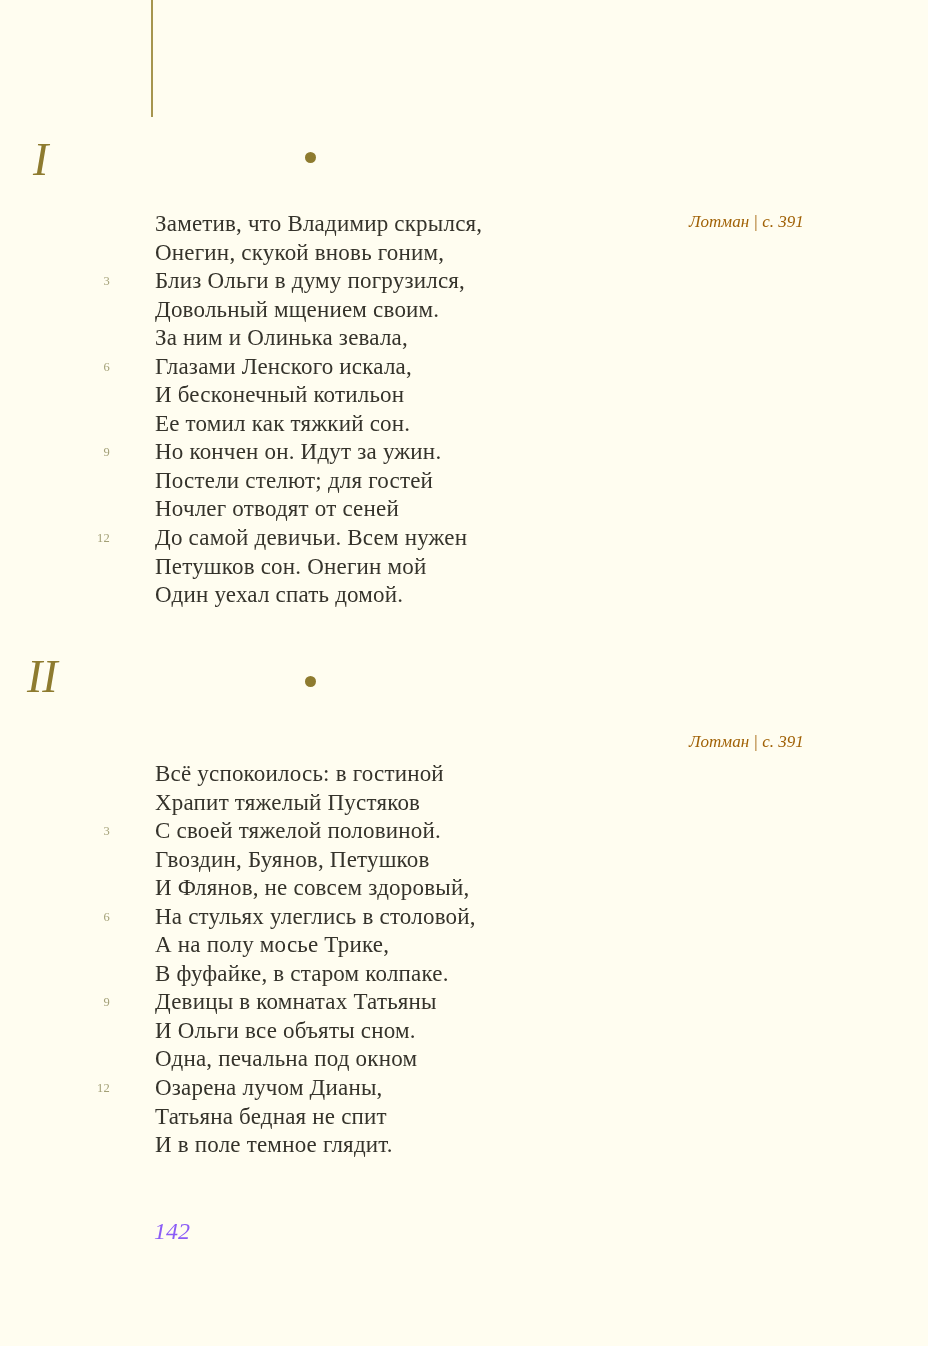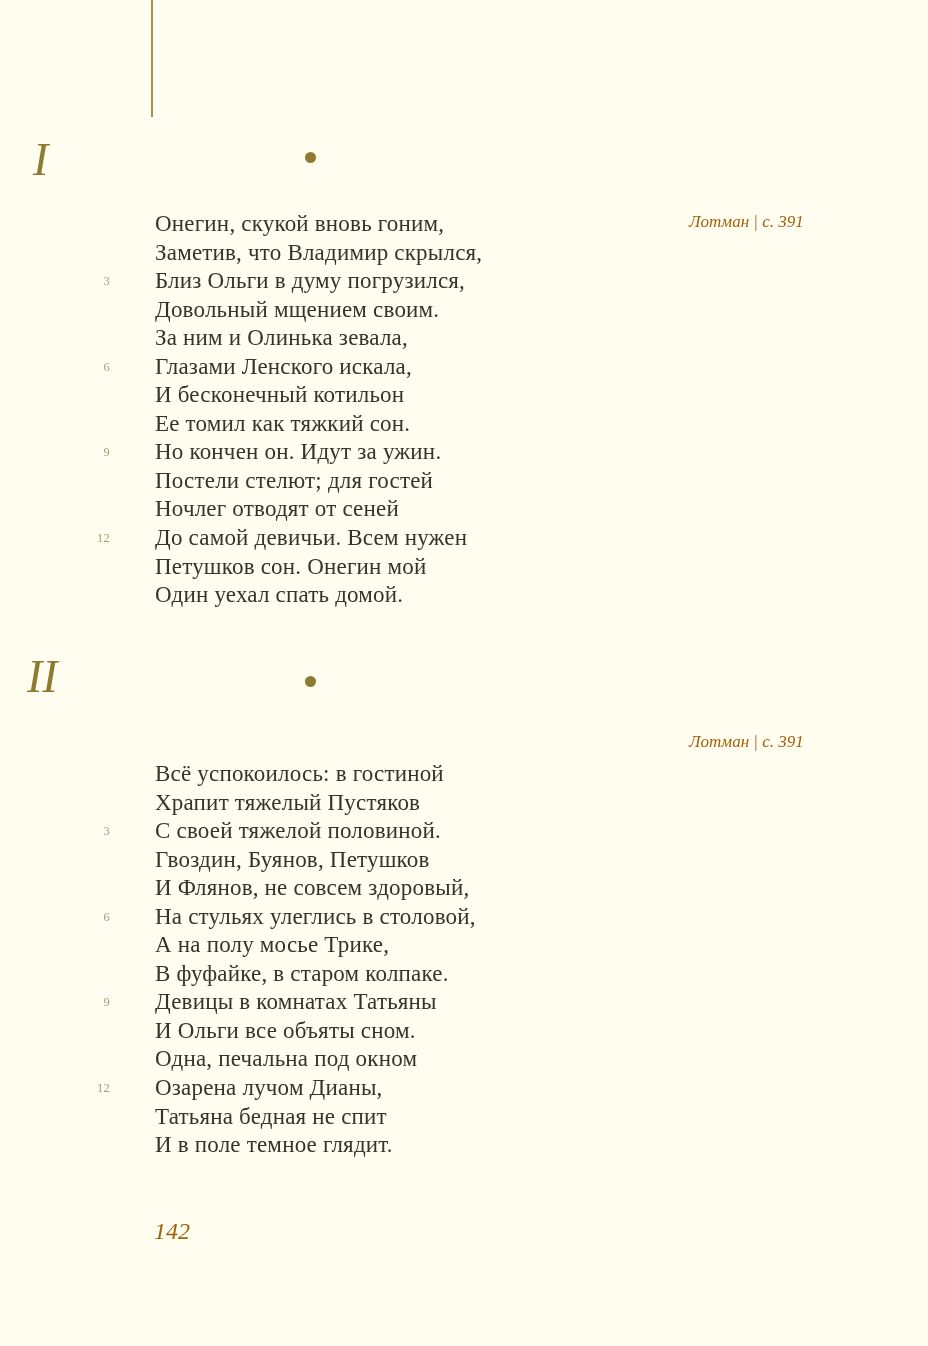--- a/index.html
+++ b/index.html
@@ -76,36 +76,36 @@
     font-size: 12.5px;
     line-height: 28.55px;
     color: #a3a077;
   }
   .page-number {
     position: absolute;
     left: 154px;
     top: 1218px;
     font-style: italic;
     font-size: 24px;
-    color: #a16207;
+    color: #8b5cf6;
   }
 </style>
 </head>
 <body>
 
 <div class="page">
 
   <div class="top-rule"></div>
 
   <div class="stanza-numeral numeral-1">I</div>
   <div class="stanza-dot dot-1"></div>
   <div class="margin-note note-1">Лотман | с. 391</div>
   <div class="lines lines-1">
+      <div class="poem-line"><span>Заметив, что Владимир скрылся,</span></div>
       <div class="poem-line"><span>Онегин, скукой вновь гоним,</span></div>
-      <div class="poem-line"><span>Заметив, что Владимир скрылся,</span></div>
       <div class="poem-line"><span class="line-number">3</span><span>Близ Ольги в думу погрузился,</span></div>
       <div class="poem-line"><span>Довольный мщением своим.</span></div>
       <div class="poem-line"><span>За ним и Олинька зевала,</span></div>
       <div class="poem-line"><span class="line-number">6</span><span>Глазами Ленского искала,</span></div>
       <div class="poem-line"><span>И бесконечный котильон</span></div>
       <div class="poem-line"><span>Ее томил как тяжкий сон.</span></div>
       <div class="poem-line"><span class="line-number">9</span><span>Но кончен он. Идут за ужин.</span></div>
       <div class="poem-line"><span>Постели стелют; для гостей</span></div>
       <div class="poem-line"><span>Ночлег отводят от сеней</span></div>
       <div class="poem-line"><span class="line-number">12</span><span>До самой девичьи. Всем нужен</span></div>

